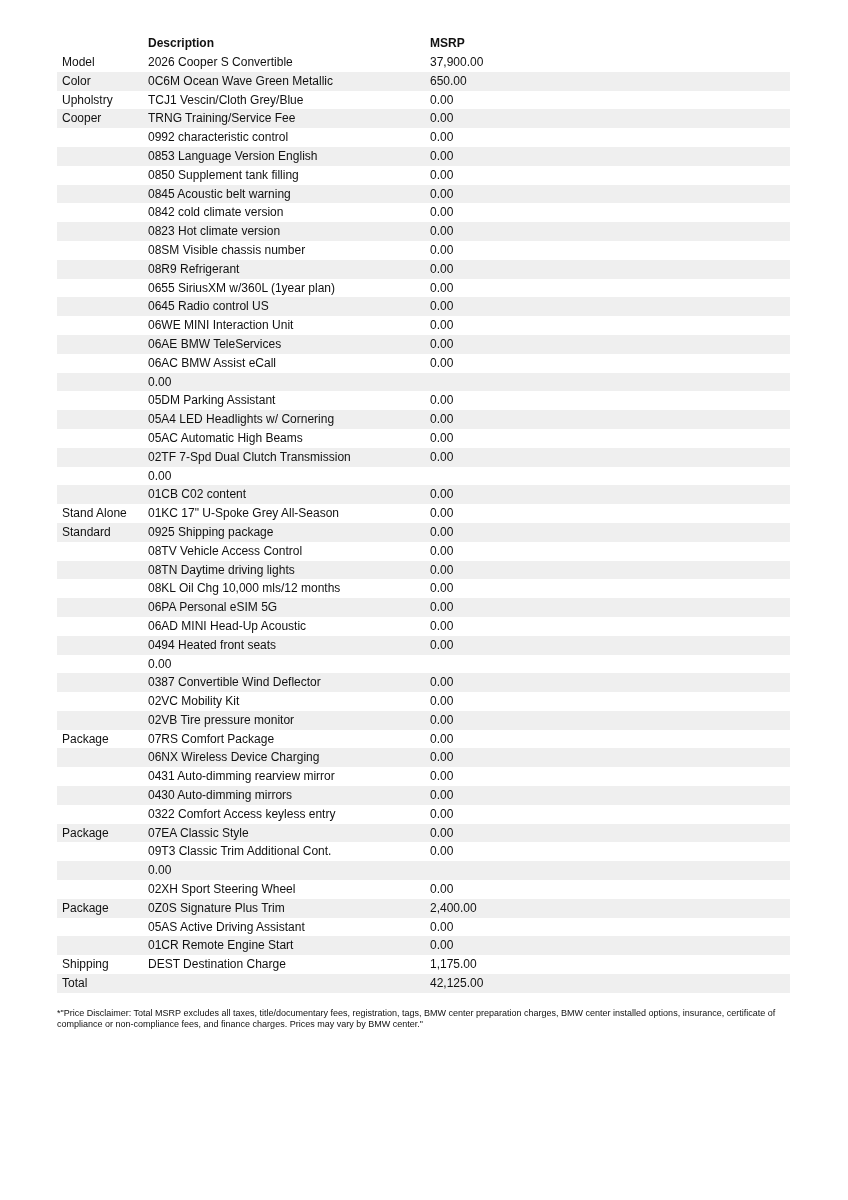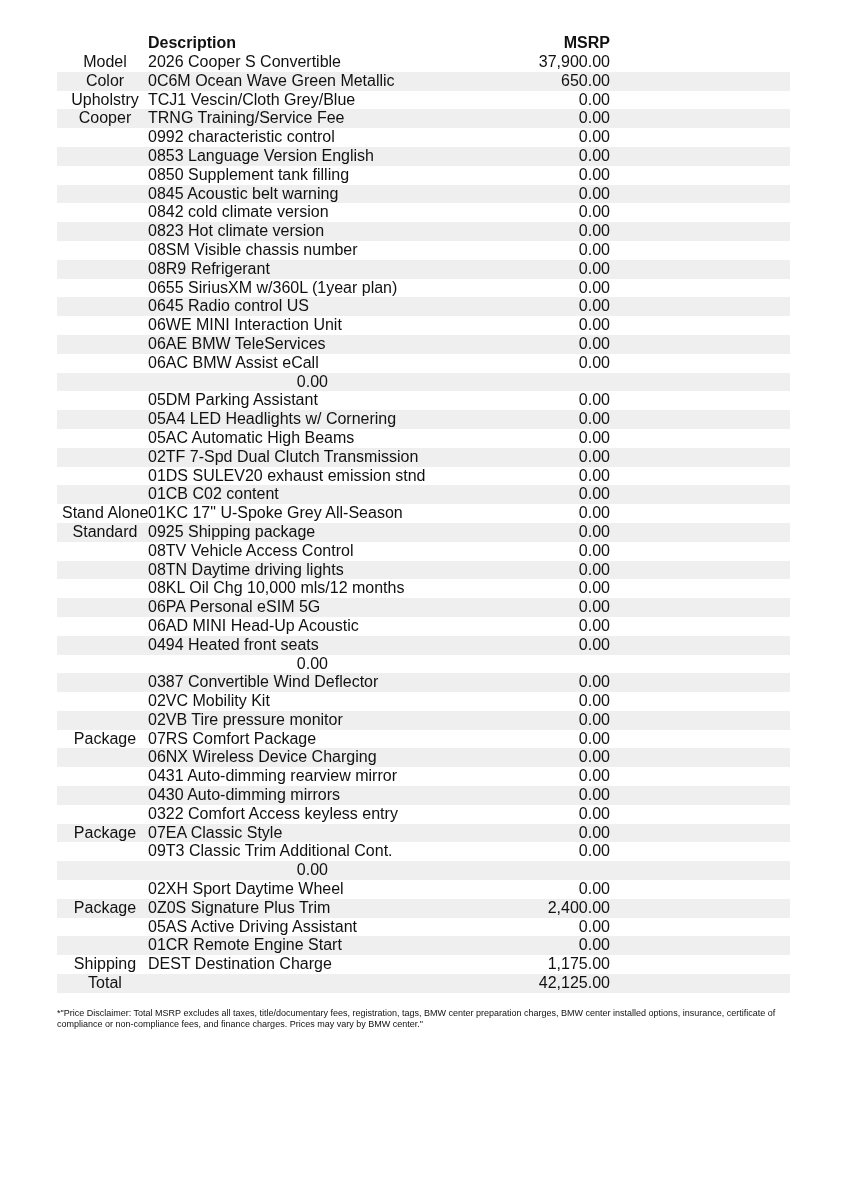--- a/index.html
+++ b/index.html
@@ -19,30 +19,30 @@
   .price-table {
     position: absolute;
     left: 57px;
     top: 34px;
     width: 733px;
   }
   .trow {
     display: flex;
     align-items: center;
     height: 18.8px;
-    font-size: 16px;
+    font-size: 12px;
     line-height: 18.8px;
     background: transparent;
   }
   .thead .trow { font-weight: bold; background: #ffffff; height: 19px; }
   .tbody .trow:nth-child(even) { background: var(--stripe, #efefef); }
   .cell { display: block; white-space: nowrap; overflow: hidden; }
-  .cat  { flex: 0 0 91px; padding-left: 5px; box-sizing: border-box; text-align: center; }
+  .cat  { flex: 0 0 91px; padding-left: 5px; box-sizing: border-box; }
   .desc { flex: 0 0 282px; }
-  .msrp { flex: 0 0 180px; text-align: right; }
+  .msrp { flex: 0 0 180px; text-align: left; }
   .fill { flex: 1 1 auto; }
   .disclaimer {
     position: absolute;
     left: 57px;
     top: 1008px;
     width: 722px;
     font-size: 9px;
     line-height: 10.5px;
     color: #111111;
   }
@@ -188,21 +188,20 @@
           <span class="cell fill"></span>
         </div>
         <div class="trow">
           <span class="cell cat"></span>
           <span class="cell desc">02TF 7-Spd Dual Clutch Transmission</span>
           <span class="cell msrp">0.00</span>
           <span class="cell fill"></span>
         </div>
         <div class="trow">
           <span class="cell cat"></span>
-          <span class="cell desc">01DS SULEV20 exhaust emission stnd</span>
           <span class="cell msrp">0.00</span>
           <span class="cell fill"></span>
         </div>
         <div class="trow">
           <span class="cell cat"></span>
           <span class="cell desc">01CB C02 content</span>
           <span class="cell msrp">0.00</span>
           <span class="cell fill"></span>
         </div>
         <div class="trow">
@@ -318,21 +317,21 @@
           <span class="cell msrp">0.00</span>
           <span class="cell fill"></span>
         </div>
         <div class="trow">
           <span class="cell cat"></span>
           <span class="cell msrp">0.00</span>
           <span class="cell fill"></span>
         </div>
         <div class="trow">
           <span class="cell cat"></span>
-          <span class="cell desc">02XH Sport Daytime Wheel</span>
+          <span class="cell desc">02XH Sport Steering Wheel</span>
           <span class="cell msrp">0.00</span>
           <span class="cell fill"></span>
         </div>
         <div class="trow">
           <span class="cell cat">Package</span>
           <span class="cell desc">0Z0S Signature Plus Trim</span>
           <span class="cell msrp">2,400.00</span>
           <span class="cell fill"></span>
         </div>
         <div class="trow">

